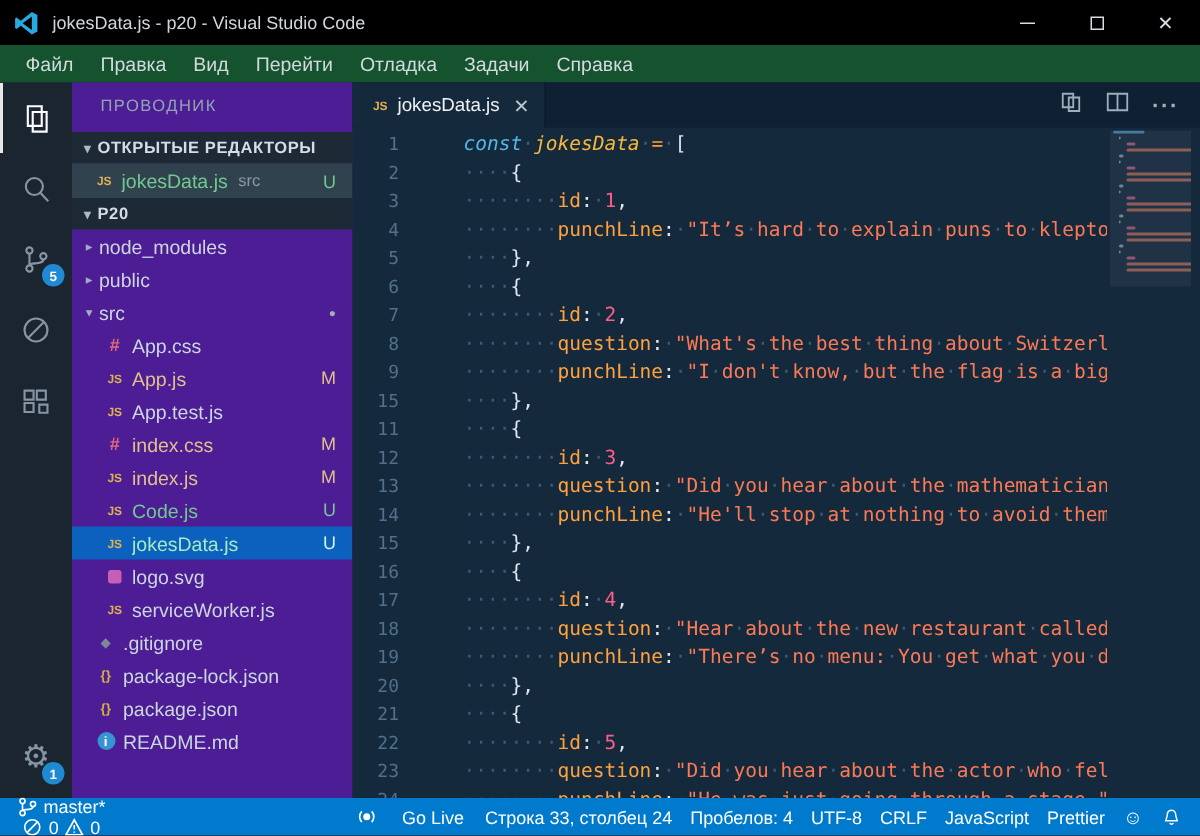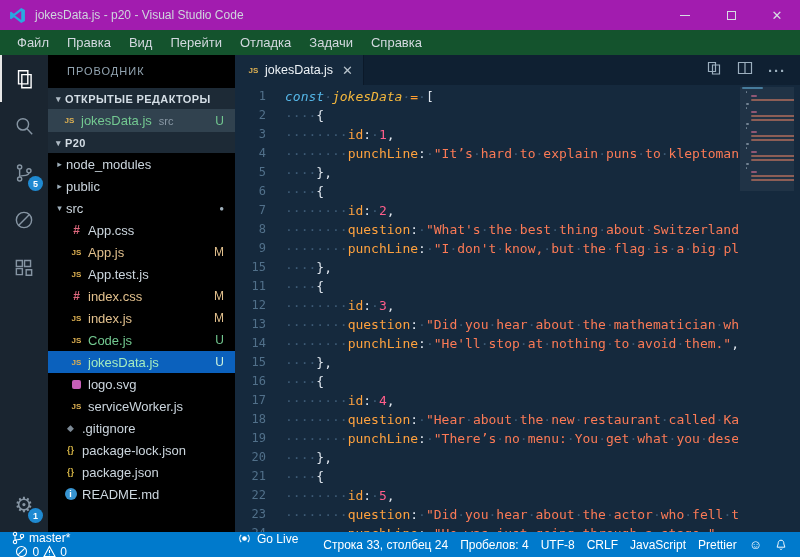--- a/index.html
+++ b/index.html
@@ -1,21 +1,21 @@
 <!DOCTYPE html>
 <html><head>
 <meta charset="utf-8">
 <style>
   * { box-sizing: border-box; margin: 0; padding: 0; }
   html,body { width:800px; height:557px; overflow:hidden; }
   body { font-family:"Liberation Sans",sans-serif; background:#15293d; color:#d4dde4; }
   .window { position:relative; width:800px; height:557px; overflow:hidden; display:flex; flex-direction:column; }
 
   
-  .titlebar { height:30px; flex:none; background:#a21caf; display:flex; align-items:center; padding-left:9px; }
+  .titlebar { height:30px; flex:none; background:#000000; display:flex; align-items:center; padding-left:9px; }
   .tb-logo { width:17px; height:17px; margin-right:9px; flex:none; }
   .tb-title { font-size:12px; color:#cfd6dd; }
   .tb-controls { margin-left:auto; display:flex; height:100%; }
   .tb-btn { width:46px; display:flex; align-items:center; justify-content:center; color:#d7dde3; font-size:13px; }
   .glyph-min { width:10px; height:1px; background:#d7dde3; display:inline-block; }
   .glyph-max { width:9px; height:9px; border:1px solid #d7dde3; display:inline-block; }
 
   
   .menubar { height:25px; flex:none; background:#14532d; display:flex; align-items:center; padding-left:8px; }
   .menu-item { padding:3px 9px; font-size:13px; color:#d3d9df; }
@@ -24,21 +24,21 @@
   .workbench { height:477px; flex:none; display:flex; }
 
   .activitybar { width:48px; flex:none; background:#1a2530; display:flex; flex-direction:column; align-items:center; }
   .ab-item { width:48px; height:47px; display:flex; align-items:center; justify-content:center; color:#8695a3; position:relative; }
   .ab-item.active { color:#ffffff; box-shadow: inset 2px 0 0 #e7e7e7; }
   .ab-item svg { stroke:currentColor; fill:none; stroke-width:1.3; }
   .ab-badge { position:absolute; bottom:5px; right:5px; background:#1f8ad2; color:#fff; border-radius:50%; min-width:15px; height:15px; font-size:9px; display:flex; align-items:center; justify-content:center; font-weight:bold; }
   .ab-bottom { margin-top:auto; margin-bottom:4px; font-size:21px; }
 
   
-  .sidebar { width:187px; flex:none; background:#000000; display:flex; flex-direction:column; font-size:13px; overflow:hidden; }
+  .sidebar { width:187px; flex:none; background:#4c1d95; display:flex; flex-direction:column; font-size:13px; overflow:hidden; }
   .sb-title { height:33px; line-height:33px; padding-left:19px; font-size:11px; letter-spacing:1px; color:#93a5b2; flex:none; }
   .sb-section { height:21px; flex:none; display:flex; align-items:center; background:#1d2a36; font-size:11px; font-weight:bold; color:#d4dde5; padding-left:4px; letter-spacing:.4px; }
   .sb-section .arrow { width:13px; text-align:center; font-size:9px; color:#aebac4; }
   .oe-row { height:23px; flex:none; display:flex; align-items:center; background:#31424f; padding-left:13px; }
   .oe-label { color:#e8eef3; margin-left:0; }
   .oe-detail { color:#8a99a6; font-size:11px; margin-left:7px; }
   .oe-badge { margin-left:auto; margin-right:11px; color:#73c991; font-size:12px; }
   .tree { flex:1; overflow:hidden; }
   .trow { height:22px; display:flex; align-items:center; color:#ccd6de; }
   .trow.sel { background:#0b61bd; }
@@ -66,39 +66,39 @@
   .tab { display:flex; align-items:center; padding:0 10px; background:#15293d; color:#eef3f7; font-size:12.5px; border-right:1px solid #0b1929; }
   .tab-close { margin-left:9px; color:#b9c4cd; font-size:13px; }
   .tab-actions { margin-left:auto; display:flex; align-items:center; gap:15px; padding-right:14px; color:#9db0bf; }
   .tab-actions svg { stroke:currentColor; fill:none; stroke-width:1.2; }
   .more-dots { font-size:15px; font-weight:bold; letter-spacing:1px; }
 
   .code-wrap { position:relative; flex:1; overflow:hidden; }
   .code { position:absolute; top:0; left:0; right:62px; bottom:0; font-family:"DejaVu Sans Mono",monospace; font-size:13px; line-height:19px; padding-top:2px; overflow:hidden; }
   .cline { display:flex; height:19px; white-space:pre; }
   .lnum { width:46px; text-align:right; padding-right:15px; color:#51708a; flex:none; font-size:12px; }
-  .ltext { white-space:pre; padding-left:4px; }
+  .ltext { white-space:pre; padding-left:4px;margin-left:24px; }
   .ws { color:#3d5a75; }
   .tk-k { color:#55b7e8; font-style:italic; }
   .tk-v { color:#f5b83d; font-style:italic; }
   .tk-o { color:#ff9d2e; }
   .tk-p { color:#dfe6ee; }
   .tk-r { color:#ffa23e; }
   .tk-d { color:#ff5e8a; }
   .tk-s { color:#fb7a56; }
 
   .minimap { position:absolute; top:2px; right:6px; width:54px; bottom:0; overflow:hidden; }
   .mm-slider { position:absolute; top:0; left:0; right:0; height:104px; background:rgba(255,255,255,.05); }
   .mm-line { height:2px; margin-bottom:2px; border-radius:1px; }
 
   
   .statusbar { height:25px; flex:none; background:#007acc; display:flex; align-items:center; color:#fff; font-size:12px; position:relative; }
   .sitem { display:flex; align-items:center; gap:4px; padding:0 6px; white-space:nowrap; }
   .sb-left { display:flex; align-items:center; padding-left:6px;flex-direction:column; }
-  .golive { position:absolute; left:232px; top:0; bottom:0; display:flex; align-items:flex-start; gap:6px; padding:0 6px; }
+  .golive { position:absolute; left:232px; top:0; bottom:0; display:flex; align-items:center; gap:17px; padding:0 6px; }
   .sb-right { margin-left:auto; display:flex; align-items:center; padding-right:6px; }
   .statusbar svg { stroke:#fff; fill:none; stroke-width:1.1; }
   .smiley { font-size:13px; }
 </style>
 </head>
 <body>
 
 <div class="window">
 
   <div class="titlebar">

